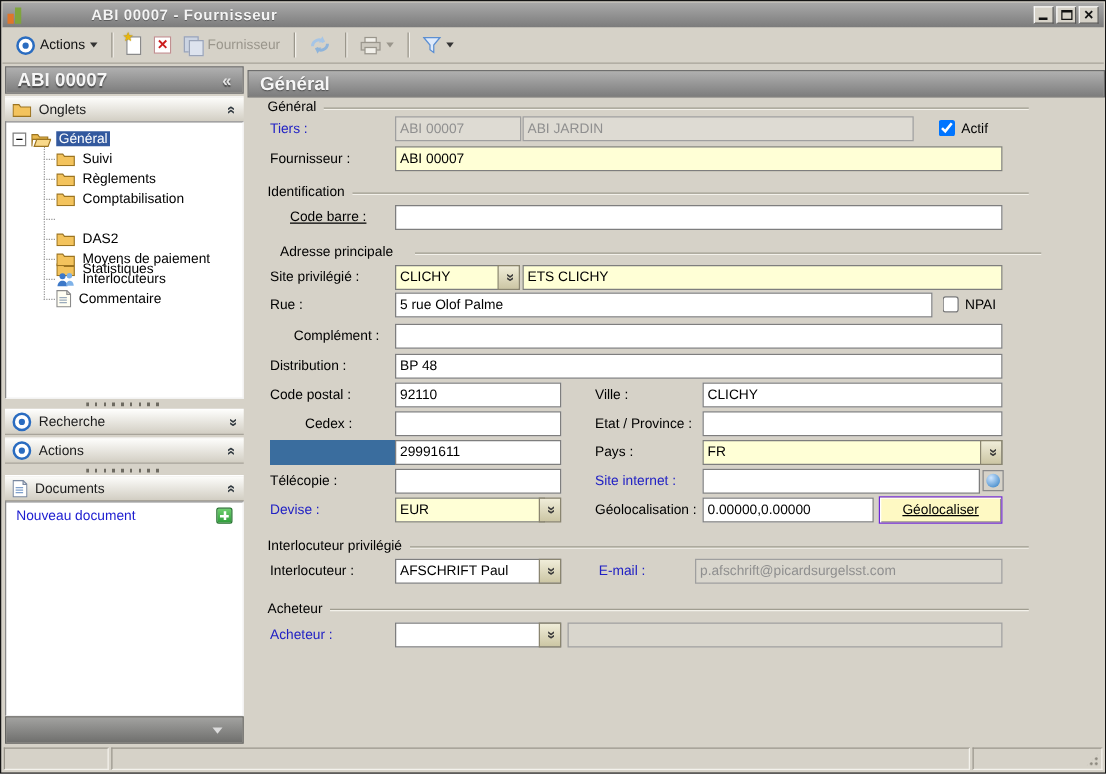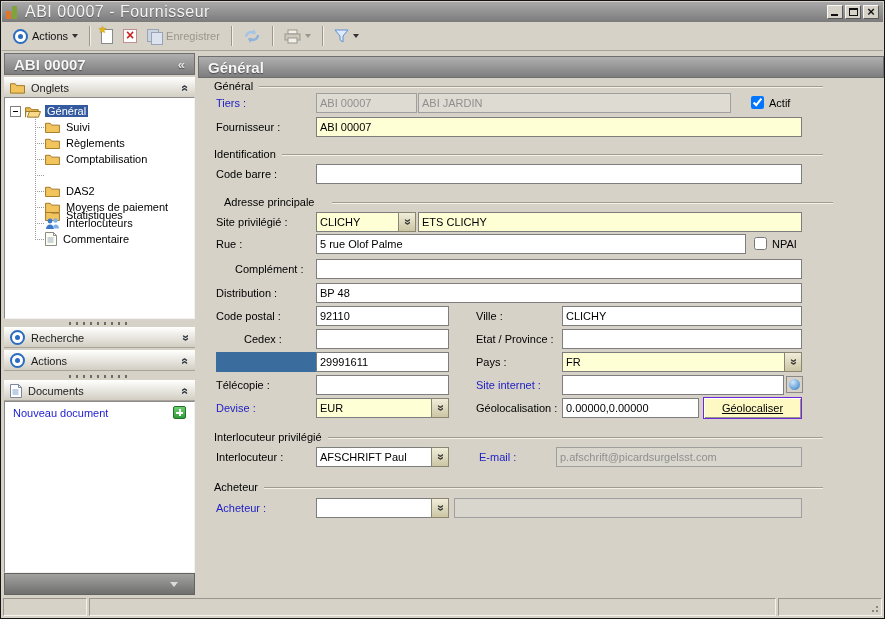--- a/index.html
+++ b/index.html
@@ -6,21 +6,21 @@
   *{box-sizing:border-box;}
   .window{position:relative;width:885px;height:619px;background:#d6d2c8;border:1px solid #141414;
           font-family:"Liberation Sans",sans-serif;font-size:11px;color:#000;overflow:hidden;}
 
   
   .titlebar{position:absolute;left:1px;top:1px;right:1px;height:20px;
             background:linear-gradient(#a9a9a9,#7b7b7b);display:flex;align-items:center;padding:0 4px;}
   .app-icon{width:13px;height:13px;position:relative;margin-right:6px;}
   .app-icon .bar-o{position:absolute;left:0;bottom:0;width:5px;height:8px;background:#e0762a;}
   .app-icon .bar-g{position:absolute;left:6px;bottom:0;width:5px;height:13px;background:#7fa43c;}
-  .title-text{font-weight:normal;color:#f4f4f4;font-size:16px;letter-spacing:.5px;text-shadow:0 1px 0 #5a5a5a;}
+  .title-text{font-weight:bold;color:#f4f4f4;font-size:12px;letter-spacing:.5px;text-shadow:0 1px 0 #5a5a5a;margin-left:48px;}
   .win-btns{margin-left:auto;display:flex;gap:2px;}
   .wbtn{width:16px;height:14px;background:#d6d2c8;border:1px solid;border-color:#f8f8f8 #585858 #585858 #f8f8f8;
         position:relative;cursor:pointer;}
   .glyph-min{position:absolute;left:3px;bottom:2px;width:7px;height:2px;background:#111;}
   .glyph-max{position:absolute;left:3px;top:2px;width:9px;height:8px;border:1px solid #111;border-top-width:2px;}
   .glyph-close::before{content:"\00D7";position:absolute;left:0;right:0;top:-2px;text-align:center;
         font-weight:bold;font-size:13px;color:#111;}
 
   
   .toolbar{position:absolute;left:1px;top:21px;right:1px;height:29px;background:#d6d2c8;
@@ -150,21 +150,21 @@
     </div>
     <div class="tb-sep"></div>
     <div class="tb-btn">
         <span class="ic-page ic-star"></span>
       </div>
     <div class="tb-btn">
         <span class="ic-del"></span>
       </div>
     <div class="tb-btn">
       <span class="ic-save"></span>
-      <span class="tb-label dis">Enregistrer</span>
+      <span class="tb-label dis">Fournisseur</span>
     </div>
     <div class="tb-sep"></div>
     <div class="tb-btn">
       <svg width="18" height="16" viewBox="0 0 18 16">
         <path d="M3 9a5.2 5.2 0 0 1 9-3.4" fill="none" stroke="#a6c5e6" stroke-width="2.4"></path>
         <path d="M11 1l2 4.6-5 .4z" fill="#a6c5e6"></path>
         <path d="M15 7a5.2 5.2 0 0 1-9 3.4" fill="none" stroke="#8fb4da" stroke-width="2.4"></path>
         <path d="M7 15l-2-4.6 5-.4z" fill="#8fb4da"></path>
       </svg>
     </div>
@@ -328,21 +328,21 @@
     <input class="fld dis" style="left: 220px; top: 40px; width: 313px;" readonly="" value="ABI JARDIN">
     <input type="checkbox" class="chk" style="left: 553px; top: 43px;" checked="checked">
     <span class="lbl" style="left:571px;top:40px;">Actif</span>
     <span class="lbl" style="left:18px;top:64px;">Fournisseur :</span>
     <input class="fld ylw" style="left: 118px; top: 64px; width: 486px;" value="ABI 00007">
 
     <div class="group-hdr" style="left:16px;top:94px;width:609px;justify-content:center;">
       <span>Identification</span>
         <span class="line"></span>
     </div>
-    <span class="lbl" style="left:18px;top:111px;">Code barre :</span>
+    <span class="lbl" style="left:34px;top:111px;text-decoration:underline;">Code barre :</span>
     <input class="fld" style="left: 118px; top: 111px; width: 486px;" value="">
 
     <div class="group-hdr" style="left:26px;top:142px;width:609px;gap:11px;">
       <span>Adresse principale</span>
         <span class="line"></span>
     </div>
     <span class="lbl" style="left:18px;top:159px;">Site privilégié :</span>
     <input class="fld ylw" style="left: 118px; top: 159px; width: 100px;" value="CLICHY">
     <span class="cbtn" style="left:200px;top:159px;">
         <span class="chev down"></span>

